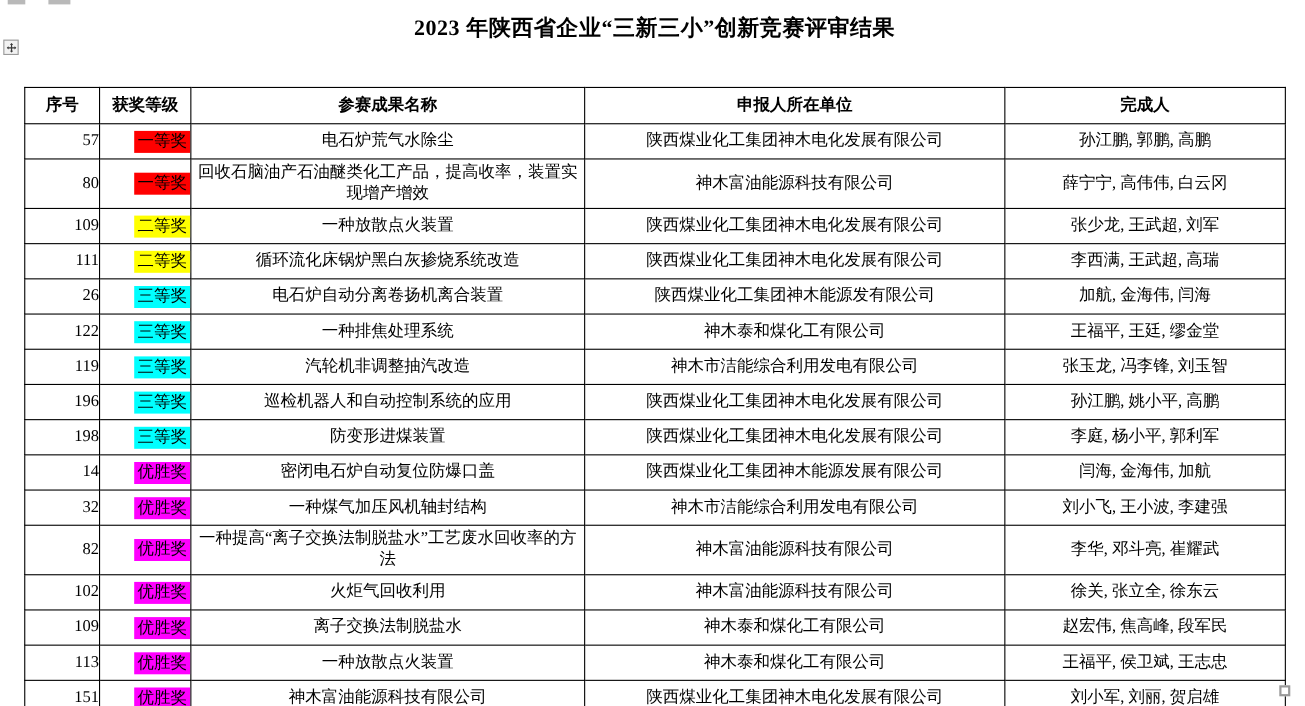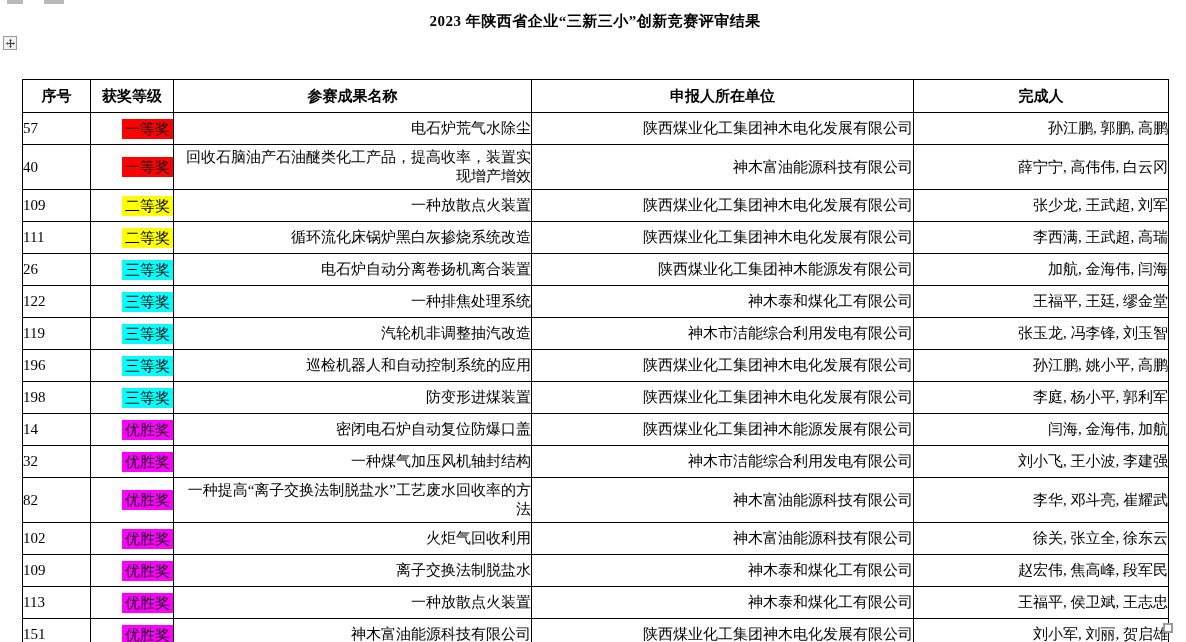--- a/index.html
+++ b/index.html
@@ -15,32 +15,32 @@
   .move-handle{position:absolute;left:3px;top:36px;width:14px;height:14px;
     border:1px solid #9a9a9a;background:#f2f2f2;display:flex;
     align-items:center;justify-content:center;box-sizing:border-box;cursor:move;}
   .move-handle svg{display:block;}
 
   
   .resize-handle{position:absolute;left:1163px;top:623px;width:10px;height:10px;
     border:2px solid #9a9a9a;background:#fff;box-sizing:border-box;cursor:nwse-resize;}
 
   .doc-title{position:absolute;left:22px;top:12px;width:1146px;
-    text-align:center;font-size:15px;font-weight:bold;letter-spacing:0.5px;}
+    text-align:center;font-size:20px;font-weight:bold;letter-spacing:0.5px;}
 
   table.results{position:absolute;left:22px;top:55px;width:1146px;
     border-collapse:collapse;table-layout:fixed;font-size:15px;margin-top:24px;}
   table.results td,table.results th{border:1px solid #000;padding:1px 0;
     vertical-align:middle;overflow:hidden;line-height:19px;}
   table.results th{font-weight:bold;text-align:center;height:30px;font-size:15px;}
   tr.row{height:32px;}
   tr.row.tall{height:45px;}
-  td.c-no{text-align:left;}
+  td.c-no{text-align:right;}
   td.c-award{text-align:right;}
-  td.c-proj,td.c-org,td.c-people{text-align:right;padding-left:9px;padding-right:6px;}
+  td.c-proj,td.c-org,td.c-people{text-align:center;padding-left:9px;padding-right:6px;}
   .hl{display:inline-block;padding:1px 3px;line-height:18px;}
 </style>
 </head>
 <body>
 
 <div class="top-artifact" id="artifact-a"></div>
 <div class="top-artifact" id="artifact-b"></div>
 
 <div class="move-handle">
   <span>
@@ -70,21 +70,21 @@
   </tr>
 
   <tr class="row">
     <td class="c-no">57</td>
     <td class="c-award"><span class="hl" style="background: rgb(255, 0, 0);">一等奖</span></td>
     <td class="c-proj">电石炉荒气水除尘</td>
     <td class="c-org">陕西煤业化工集团神木电化发展有限公司</td>
     <td class="c-people">孙江鹏, 郭鹏, 高鹏</td>
   </tr>
   <tr class="row tall">
-    <td class="c-no">40</td>
+    <td class="c-no">80</td>
     <td class="c-award"><span class="hl" style="background: rgb(255, 0, 0);">一等奖</span></td>
     <td class="c-proj">回收石脑油产石油醚类化工产品，提高收率，装置实现增产增效</td>
     <td class="c-org">神木富油能源科技有限公司</td>
     <td class="c-people">薛宁宁, 高伟伟, 白云冈</td>
   </tr>
   <tr class="row">
     <td class="c-no">109</td>
     <td class="c-award"><span class="hl" style="background: rgb(255, 255, 0);">二等奖</span></td>
     <td class="c-proj">一种放散点火装置</td>
     <td class="c-org">陕西煤业化工集团神木电化发展有限公司</td>

